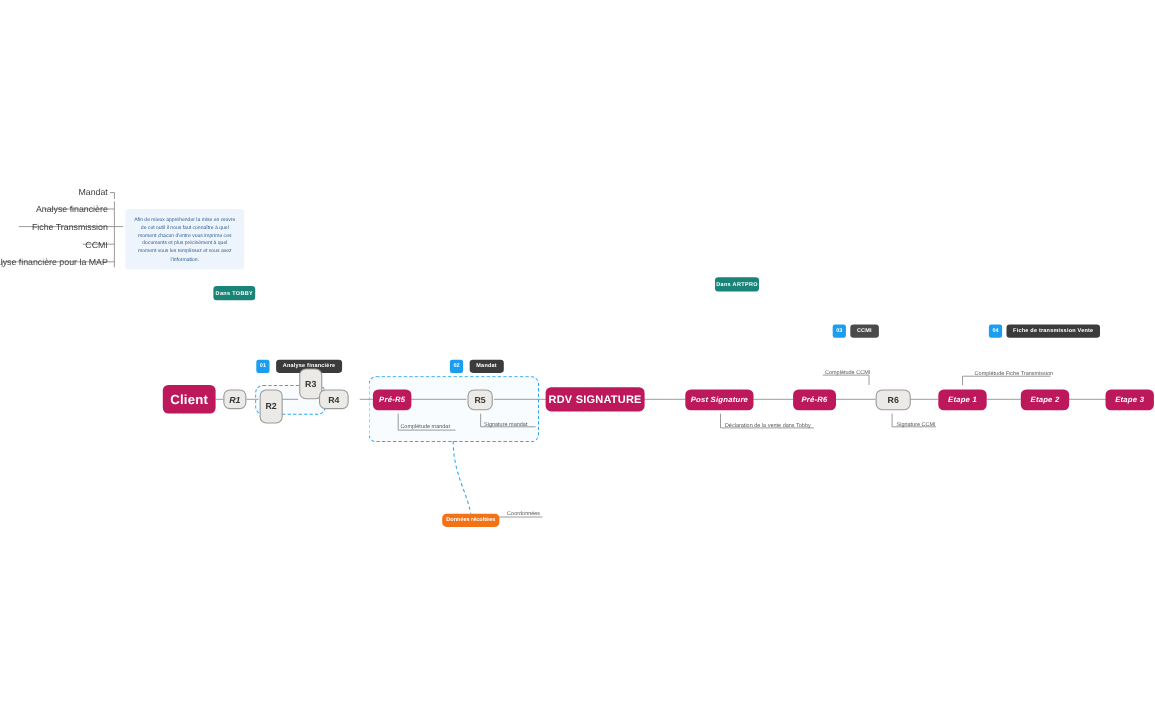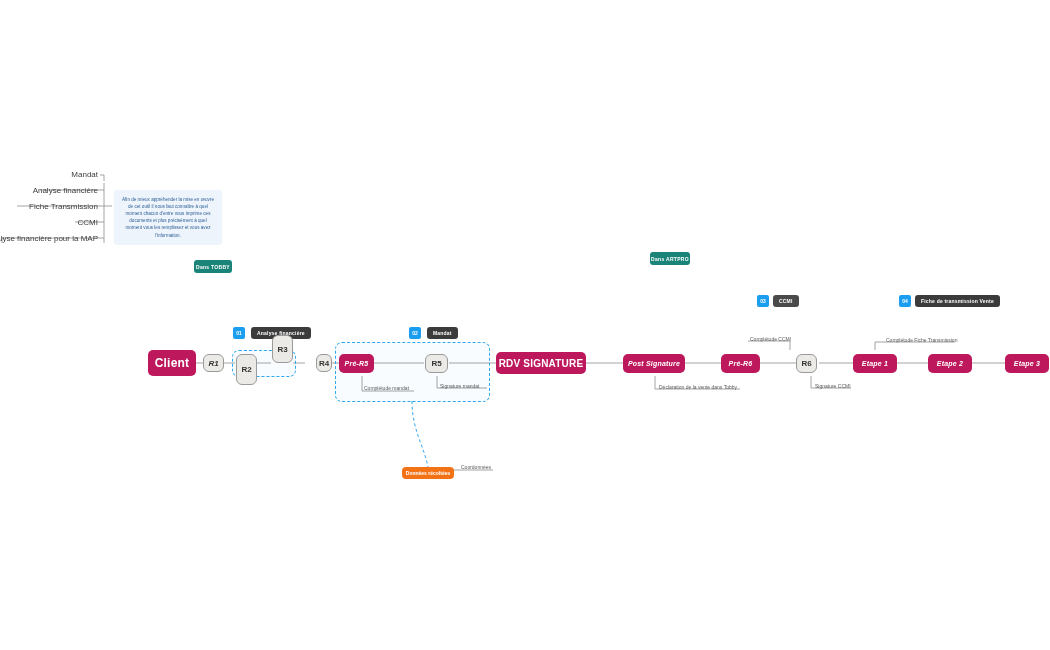--- a/index.html
+++ b/index.html
@@ -197,31 +197,31 @@
   <div class="node dark-pill" style="left:915px; top:295px; height:12px;">Fiche de transmission Vente</div>
 
   <div class="sel-rect" style="left:232px; top:350px; width:64px; height:27px;"></div>
   <div class="sel-rect" style="left:335px; top:342px; width:155px; height:60px;"></div>
 
   <div class="node blue-box plain" style="left:148px; top:350px; width:48px; height:26px; font-size:12px;">Client</div>
 
   <div class="node gray-node" style="left:203px; top:354px; width:21px; height:18px;font-style:italic;">R1</div>
   <div class="node gray-node" style="left:236px; top:354px; width:21px; height:31px;">R2</div>
   <div class="node gray-node" style="left:272px; top:335px; width:21px; height:28px;">R3</div>
-  <div class="node gray-node" style="left:316px; top:354px; width:16px; height:18px;">R4</div>
+  <div class="node gray-node" style="left:290px; top:354px; width:27px; height:18px;">R4</div>
 
   <div class="node blue-box" style="left:339px; top:354px; width:35px; height:19px; font-size:7px;">Pré-R5</div>
   <div class="node gray-node" style="left:425px; top:354px; width:23px; height:19px;">R5</div>
 
   <div class="node blue-box plain" style="left:496px; top:352px; width:90px; height:22px; font-size:10px;">RDV SIGNATURE</div>
 
   <div class="node blue-box" style="left:623px; top:354px; width:62px; height:19px; font-size:7px;">Post Signature</div>
 
   <div class="node blue-box" style="left:721px; top:354px; width:39px; height:19px; font-size:7px;">Pré-R6</div>
-  <div class="node gray-node" style="left:796px; top:354px; width:21px; height:19px;">R6</div>
+  <div class="node gray-node" style="left:796px; top:354px; width:32px; height:19px;">R6</div>
 
   <div class="node blue-box" style="left:853px; top:354px; width:44px; height:19px; font-size:7px;">Etape 1</div>
   <div class="node blue-box" style="left:928px; top:354px; width:44px; height:19px; font-size:7px;">Etape 2</div>
   <div class="node blue-box" style="left:1005px; top:354px; width:44px; height:19px; font-size:7px;">Etape 3</div>
 
   <div class="caption" style="left:364px; top:385px;">Complétude mandat</div>
   <div class="caption" style="left:440px; top:383px;">Signature mandat</div>
   <div class="caption" style="left:659px; top:384px;">Déclaration de la vente dans Tobby</div>
   <div class="caption" style="left:750px; top:336px;">Complétude CCMI</div>
   <div class="caption" style="left:815px; top:383px;">Signature CCMI</div>

